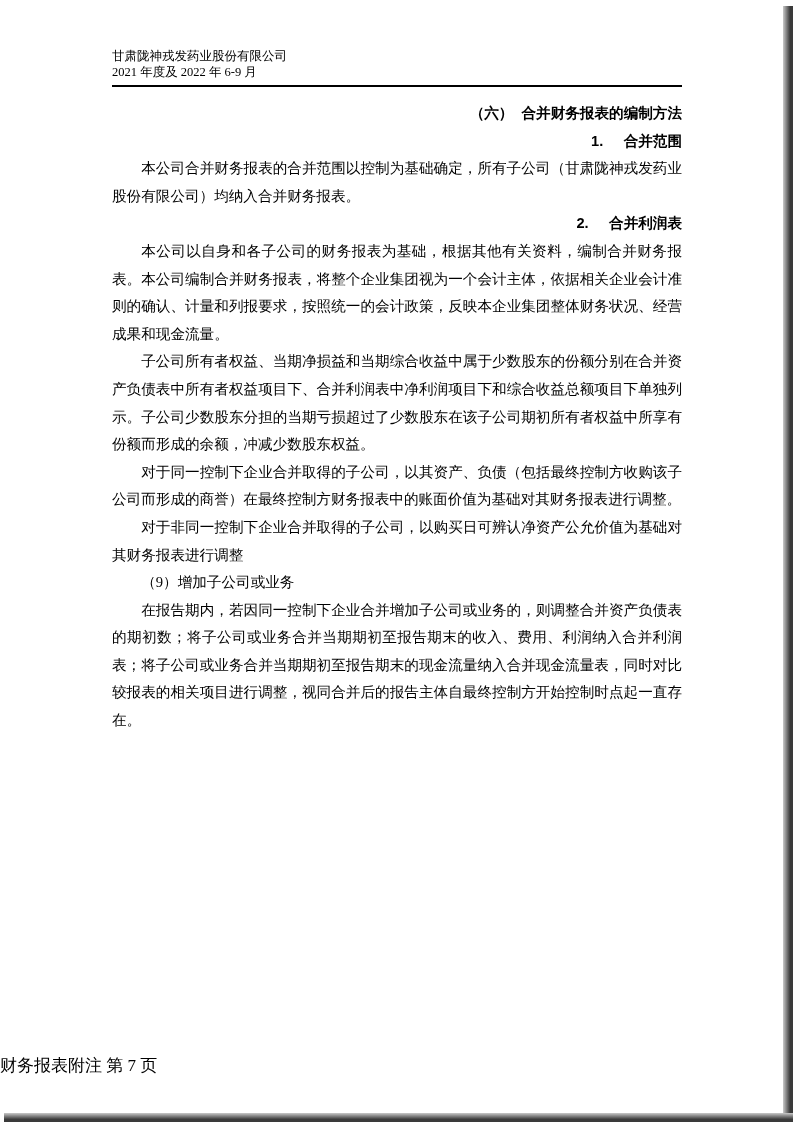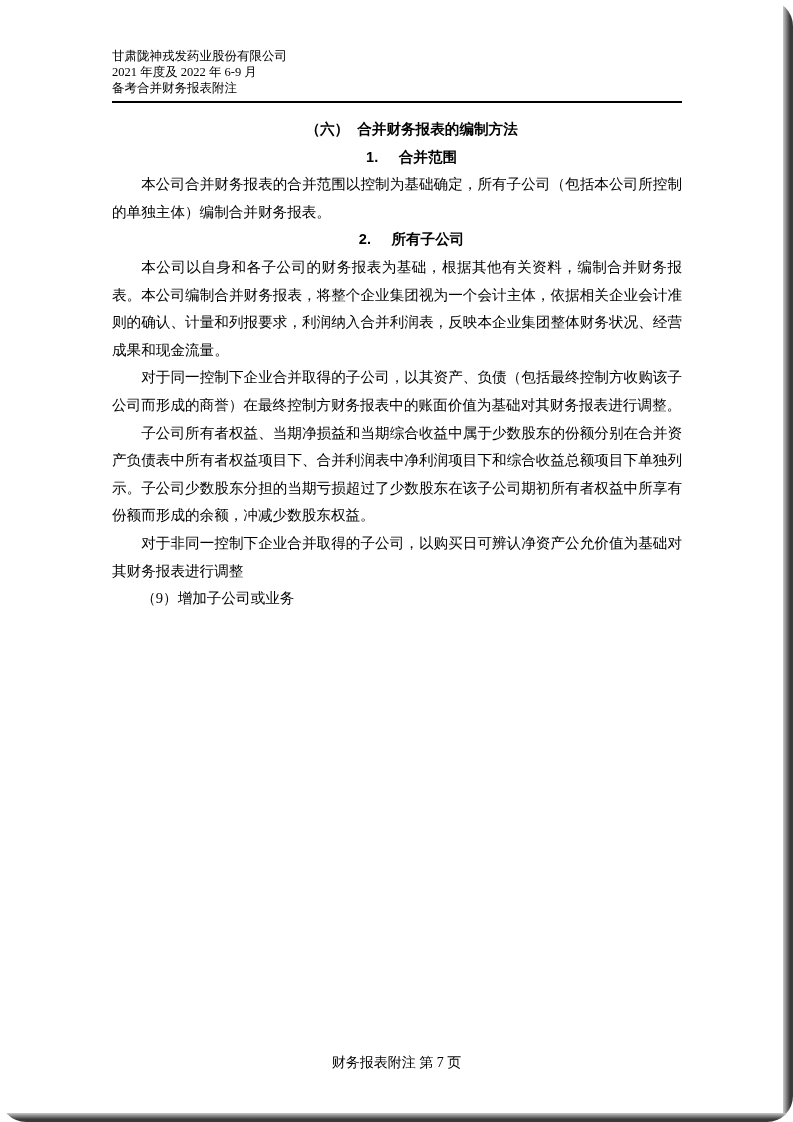--- a/index.html
+++ b/index.html
@@ -8,21 +8,20 @@
     background: #ffffff;
   }
   .page {
     position: relative;
     width: 793px;
     height: 1122px;
     background: #ffffff;
     overflow: hidden;
     font-family: "Liberation Serif", serif;
     color: #000000;
-    border-radius: 26px;
   }
   
   .edge-right {
     position: absolute;
     top: 6px;
     right: 0;
     width: 10px;
     height: 100%;
     background: linear-gradient(to right, #c9c9c9, #3a3a3a 70%);
     z-index: 5;
@@ -62,77 +61,77 @@
   }
   .doc-body p {
     margin: 0;
     text-indent: 2em;
   }
   .h1, .h2 {
     margin: 0;
     font-weight: bold;
     font-family: "Liberation Sans", sans-serif;
     text-indent: 2em;
-    text-align: center;
+    text-align: right;
   }
   .h1 .num {
     margin-right: 0.55em;
   }
   .h2 .num {
     margin-right: 1.4em;
   }
   .doc-footer {
     position: absolute;
     left: 0;
     top: 1054px;
     width: 100%;
-    text-align: center;
-    font-size: 14px;
+    text-align: left;
+    font-size: 17px;
     color: #000000;
   }
 </style>
 </head>
 <body>
 
 <div class="page">
 
   <div class="edge-right"></div>
   <div class="edge-bottom"></div>
 
   <div class="content">
 
     <header class="doc-header">
       <div class="hline">甘肃陇神戎发药业股份有限公司</div>
       <div class="hline">2021 年度及 2022 年 6-9 月</div>
-      <div class="hline">备考合并财务报表附注</div>
       <hr class="rule">
     </header>
 
     <main class="doc-body">
 
       <p class="h1"><span class="num">（六）</span><span>合并财务报表的编制方法</span></p>
 
       <p class="h2"><span class="num">1.</span><span>合并范围</span></p>
 
-      <p>本公司合并财务报表的合并范围以控制为基础确定，所有子公司（包括本公司所控制的单独主体）编制合并财务报表。</p>
+      <p>本公司合并财务报表的合并范围以控制为基础确定，所有子公司（甘肃陇神戎发药业股份有限公司）均纳入合并财务报表。</p>
 
-      <p class="h2"><span class="num">2.</span><span>所有子公司</span></p>
+      <p class="h2"><span class="num">2.</span><span>合并利润表</span></p>
 
-      <p>本公司以自身和各子公司的财务报表为基础，根据其他有关资料，编制合并财务报表。本公司编制合并财务报表，将整个企业集团视为一个会计主体，依据相关企业会计准则的确认、计量和列报要求，利润纳入合并利润表，反映本企业集团整体财务状况、经营成果和现金流量。</p>
+      <p>本公司以自身和各子公司的财务报表为基础，根据其他有关资料，编制合并财务报表。本公司编制合并财务报表，将整个企业集团视为一个会计主体，依据相关企业会计准则的确认、计量和列报要求，按照统一的会计政策，反映本企业集团整体财务状况、经营成果和现金流量。</p>
 
 
 
+      <p>子公司所有者权益、当期净损益和当期综合收益中属于少数股东的份额分别在合并资产负债表中所有者权益项目下、合并利润表中净利润项目下和综合收益总额项目下单独列示。子公司少数股东分担的当期亏损超过了少数股东在该子公司期初所有者权益中所享有份额而形成的余额，冲减少数股东权益。</p>
+
       <p>对于同一控制下企业合并取得的子公司，以其资产、负债（包括最终控制方收购该子公司而形成的商誉）在最终控制方财务报表中的账面价值为基础对其财务报表进行调整。</p>
-
-      <p>子公司所有者权益、当期净损益和当期综合收益中属于少数股东的份额分别在合并资产负债表中所有者权益项目下、合并利润表中净利润项目下和综合收益总额项目下单独列示。子公司少数股东分担的当期亏损超过了少数股东在该子公司期初所有者权益中所享有份额而形成的余额，冲减少数股东权益。</p>
 
       <p>对于非同一控制下企业合并取得的子公司，以购买日可辨认净资产公允价值为基础对其财务报表进行调整</p>
 
       <p>（9）增加子公司或业务</p>
 
+      <p>在报告期内，若因同一控制下企业合并增加子公司或业务的，则调整合并资产负债表的期初数；将子公司或业务合并当期期初至报告期末的收入、费用、利润纳入合并利润表；将子公司或业务合并当期期初至报告期末的现金流量纳入合并现金流量表，同时对比较报表的相关项目进行调整，视同合并后的报告主体自最终控制方开始控制时点起一直存在。</p>
 
 
     </main>
 
   </div>
 
   <footer class="doc-footer">
     <span>财务报表附注 第 7 页</span>
   </footer>
 

